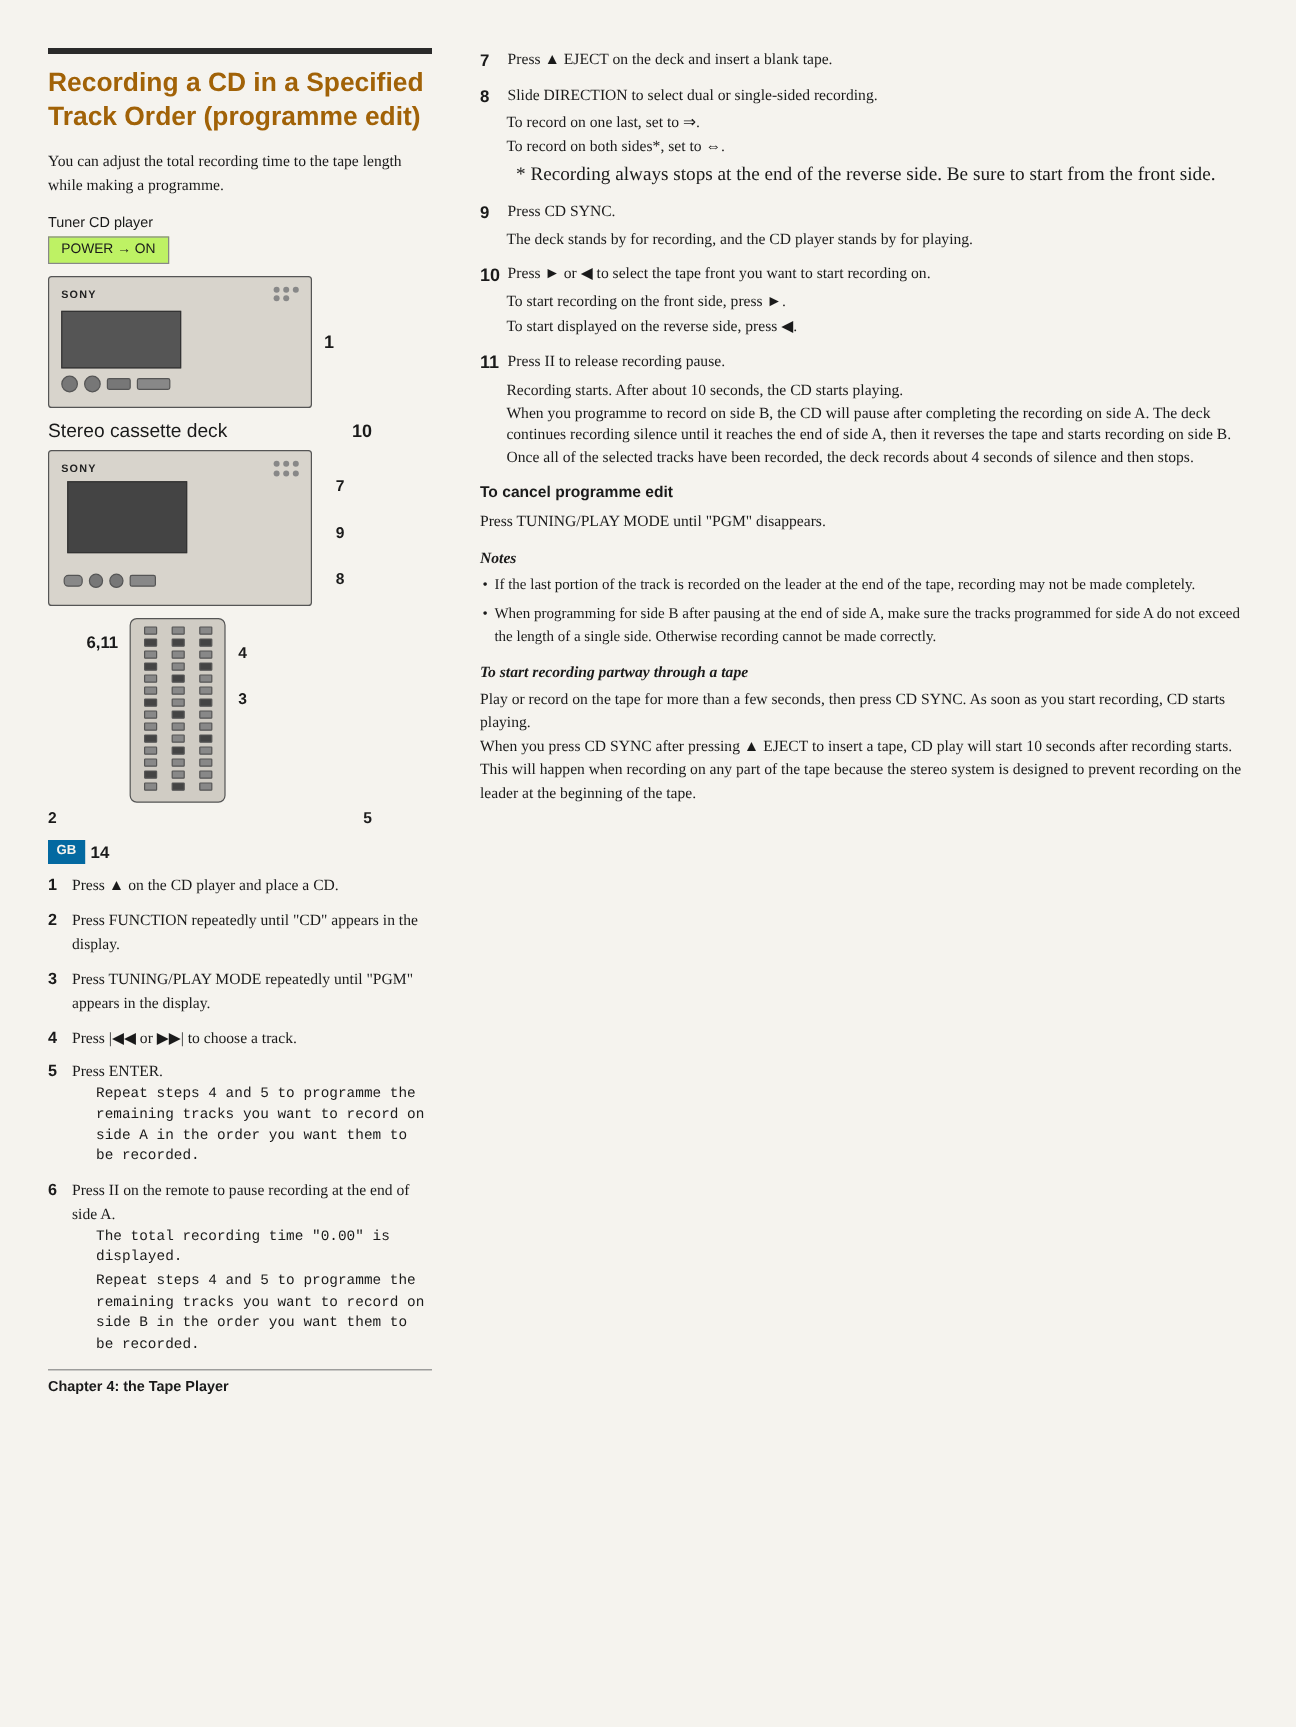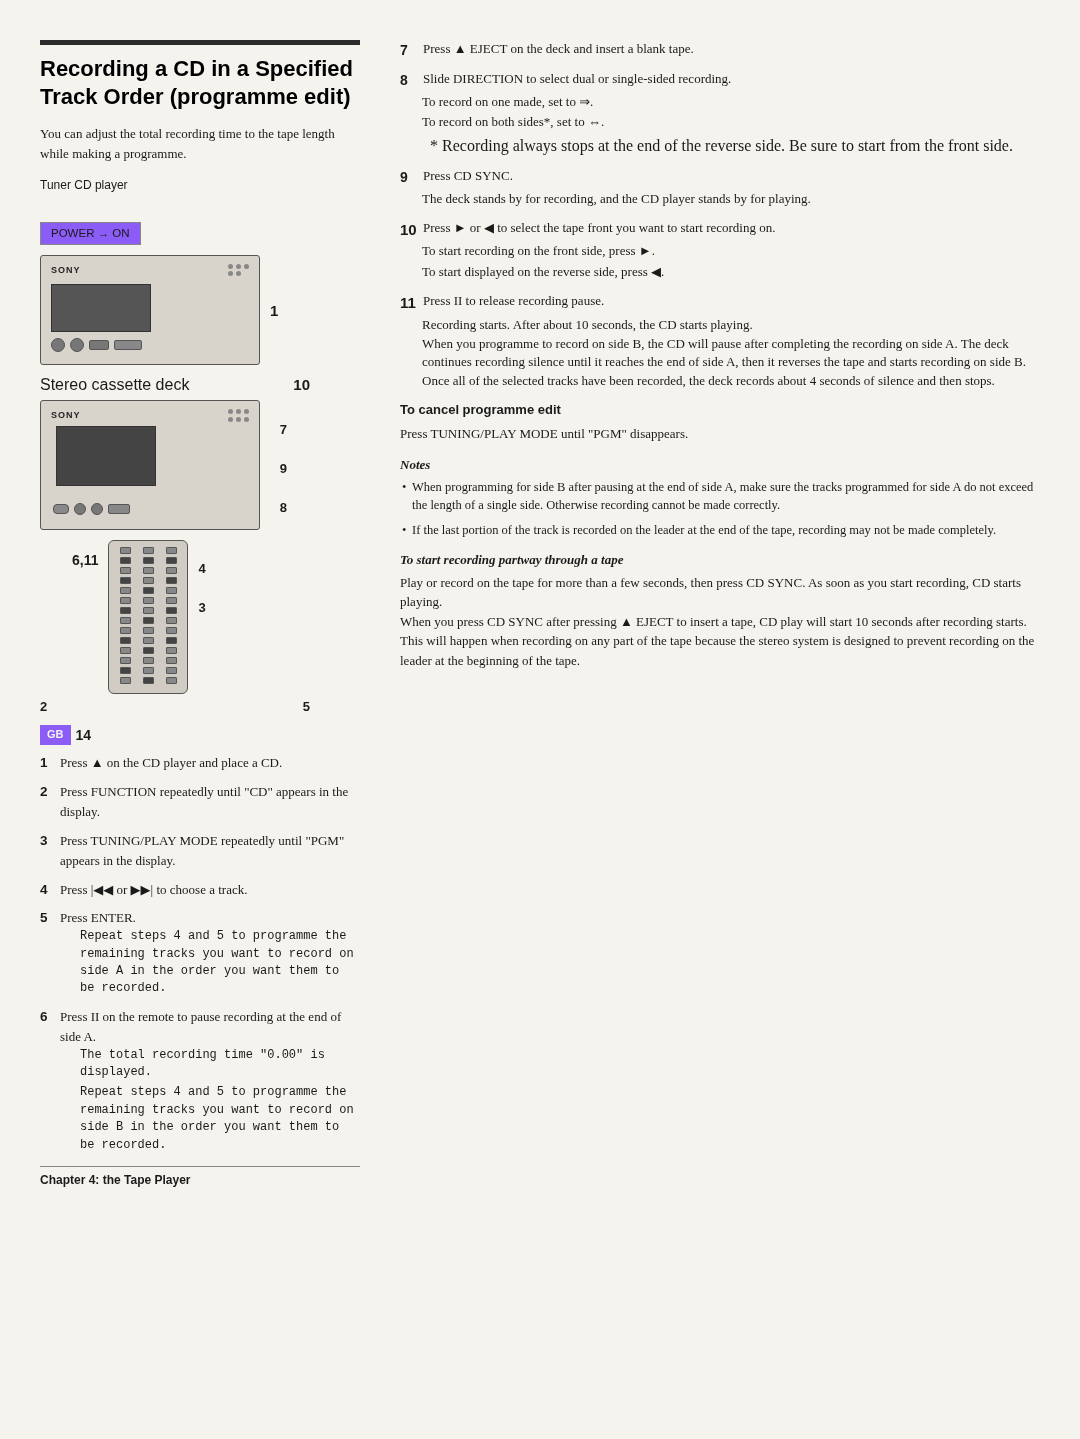--- a/index.html
+++ b/index.html
@@ -27,36 +27,35 @@
     .right-col {
       flex: 1;
       padding: 0 40px 0 20px;
     }
     h1.title {
       font-family: Arial, Helvetica, sans-serif;
       font-size: 22px;
       font-weight: 900;
       line-height: 1.25;
       margin-bottom: 14px;
-      color: #000000;
+      color: #a16207;
     }
     .intro-text {
       font-size: 13px;
       line-height: 1.5;
       margin-bottom: 14px;
     }
     .power-box {
       border: 1px solid #888;
       display: inline-block;
       padding: 2px 10px;
       font-size: 11.5px;
-      background: #8b5cf6;
+      background: #bef264;
       margin-bottom: 6px;
       font-family: Arial, sans-serif;
-      margin-top: 25px;
     }
     .cd-player-box {
       border: 1.5px solid #555;
       background: #d8d4cc;
       width: 220px;
       height: 110px;
       position: relative;
       margin-bottom: 2px;
       border-radius: 3px;
     }
@@ -261,21 +260,21 @@
       height: 5px;
       background: #2a2a2a;
       margin-bottom: 10px;
       width: 100%;
     }
     .diagram-wrapper {
       position: relative;
       width: 300px;
     }
     .gb-tag {
-      background: #8b5cf6;
+      background: #0369a1;
       color: #f5f3ee;
       font-family: Arial, sans-serif;
       font-size: 11px;
       font-weight: bold;
       padding: 2px 7px;
       display: inline-block;
       margin-right: 5px;
     }
     .page-num-label {
       font-family: Arial, sans-serif;
@@ -536,21 +535,21 @@
           <span class="right-step-n">7</span>
           <span class="right-step-text">Press ▲ EJECT on the deck and insert a blank tape.</span>
         </div>
       </div>
 
       <div class="right-step">
         <div class="right-step-header">
           <span class="right-step-n">8</span>
           <span class="right-step-text">Slide DIRECTION to select dual or single-sided recording.</span>
         </div>
-        <div class="right-step-indent">To record on one made, set to ⇒.</div>
+        <div class="right-step-indent">To record on one last, set to ⇒.</div>
         <div class="right-step-indent">To record on both sides*, set to ⇔.</div>
         <div class="right-step-indent" style="font-size:16px; margin-left:30px;">* Recording always stops at the end of the reverse side.  Be sure to start from the front side.</div>
       </div>
 
       <div class="right-step">
         <div class="right-step-header">
           <span class="right-step-n">9</span>
           <span class="right-step-text">Press CD SYNC.</span>
         </div>
         <div class="right-step-indent">The deck stands by for recording, and the CD player stands by for playing.</div>
@@ -570,20 +569,20 @@
           <span class="right-step-n" style="font-size:15px; font-weight:bold;">11</span>
           <span class="right-step-text">Press II to release recording pause.</span>
         </div>
         <div class="right-step-indent">Recording starts.  After about 10 seconds, the CD starts playing.<br>When you programme to record on side B, the CD will pause after completing the recording on side A.  The deck continues recording silence until it reaches the end of side A, then it reverses the tape and starts recording on side B.  Once all of the selected tracks have been recorded, the deck records about 4 seconds of silence and then stops.</div>
       </div>
 
       <div class="section-title">To cancel programme edit</div>
       <div class="body-text">Press TUNING/PLAY MODE until "PGM" disappears.</div>
 
       <div class="notes-label">Notes</div>
+      <div class="note-item">If the last portion of the track is recorded on the leader at the end of the tape, recording may not be made completely.</div>
       <div class="note-item">When programming for side B after pausing at the end of side A, make sure the tracks programmed for side A  do not exceed the length of a single side.  Otherwise recording cannot be made correctly.</div>
-      <div class="note-item">If the last portion of the track is recorded on the leader at the end of the tape, recording may not be made completely.</div>
 
       <div class="italic-section">To start recording partway through a tape</div>
       <div class="body-text">Play or record on the tape for more than a few seconds, then press CD SYNC.  As soon as you start recording, CD starts playing.<br>When you press CD SYNC after pressing ▲ EJECT to insert a tape, CD play will start 10 seconds after recording starts.  This will happen when recording on any part of the tape because the stereo system is designed to prevent recording on the leader at the beginning of the tape.</div>
     </div>
   </div>
 </div>
 
 </body></html>

